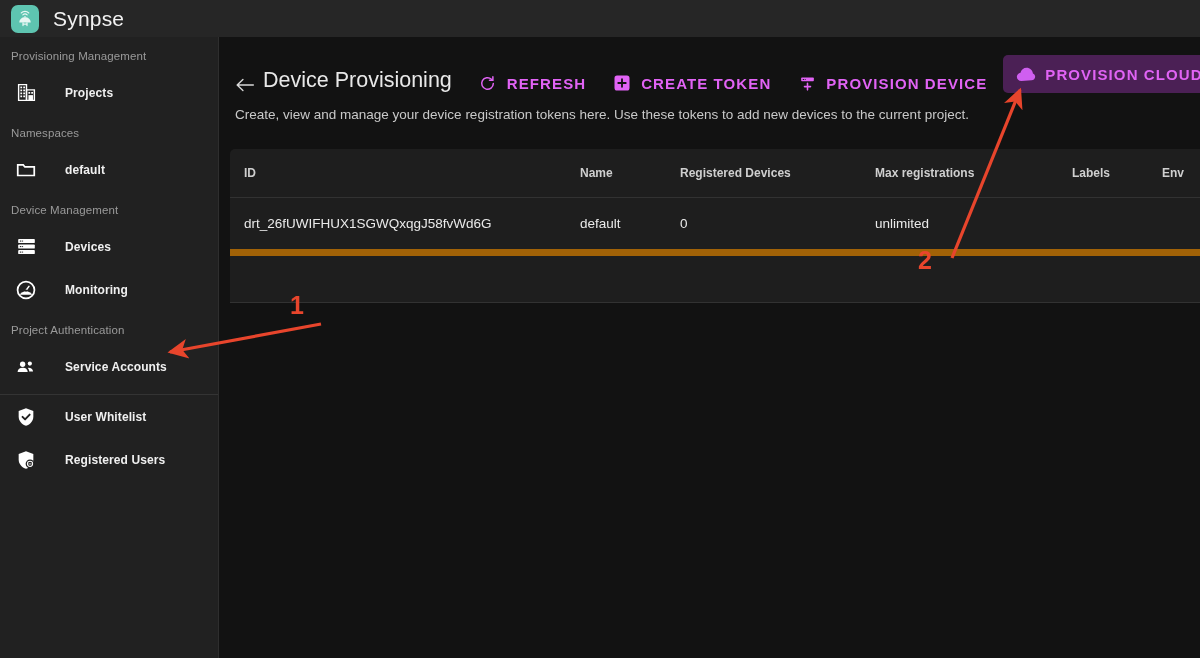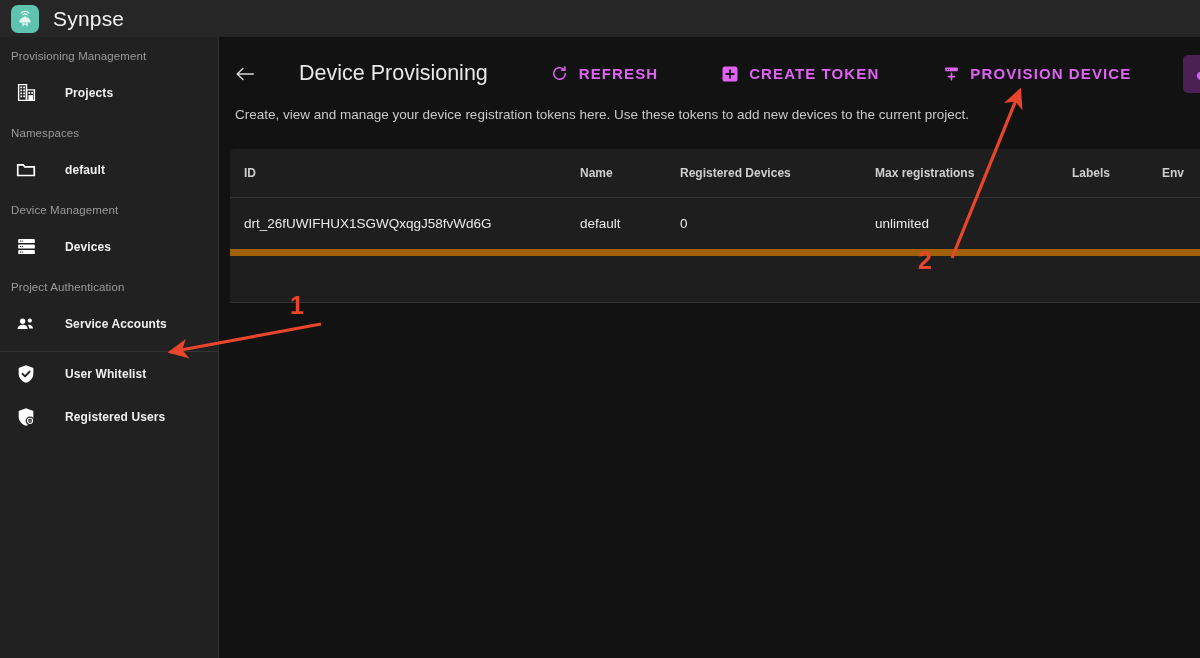--- a/index.html
+++ b/index.html
@@ -66,24 +66,23 @@
     letter-spacing: .1px;
   }
   .nav-div {
     height: 1px; background: #343434; margin: 6px 0 0 0;
   }
 
   
   .main { position: absolute; left: 219px; top: 37px; width: 981px; height: 621px; background: #121212; }
 
   .page-head {
-    display: flex; align-items: center;
+    display: flex; align-items: flex-end;
     padding: 17px 0 0 16px;
     height: 56px;
-    gap: 36px;
   }
   .back-arrow {
     color: #d8d8d8; font-size: 21px; line-height: 1;
     width: 22px; cursor: pointer;
     display: flex; align-items: center; justify-content: center;
   }
   .page-title {
     color: #e8e8e8; font-size: 21.5px; font-weight: 400;
     margin-left: 8px; white-space: nowrap;
   }
@@ -211,20 +210,31 @@
           <rect x="2.5" y="16" width="19" height="4.6" rx="1" fill="#fff"></rect>
           <rect x="4.4" y="5.2" width="1.7" height="1.2" fill="#212121"></rect>
           <rect x="7" y="5.2" width="1.1" height="1.2" fill="#212121"></rect>
           <rect x="4.4" y="11.5" width="1.7" height="1.2" fill="#212121"></rect>
           <rect x="7" y="11.5" width="1.1" height="1.2" fill="#212121"></rect>
           <rect x="4.4" y="17.8" width="1.7" height="1.2" fill="#212121"></rect>
           <rect x="7" y="17.8" width="1.1" height="1.2" fill="#212121"></rect>
         </svg>
       </span>
       <span class="nav-label">Devices</span>
+    </div>
+    <div class="nav-item">
+      <span class="nav-icon">
+        <svg width="22" height="22" viewBox="0 0 24 24">
+          <circle cx="12" cy="12" r="9.2" fill="none" stroke="#fff" stroke-width="1.9"></circle>
+          <path d="M5.1 17.2a8.2 8.2 0 0 1 13.8 0z" fill="#fff"></path>
+          <path d="M12 12.4 15.2 8" stroke="#fff" stroke-width="1.7" stroke-linecap="round" fill="none"></path>
+          <circle cx="12" cy="12.6" r="1.2" fill="#212121"></circle>
+        </svg>
+      </span>
+      <span class="nav-label">Monitoring</span>
     </div>
 
     <div class="sec-label">Project Authentication</div>
     <div class="nav-item">
       <span class="nav-icon">
         <svg width="22" height="22" viewBox="0 0 24 24" fill="#fff">
           <circle cx="8.3" cy="9" r="2.9"></circle>
           <circle cx="16.2" cy="8.2" r="2.3"></circle>
           <path d="M2.8 17.4c0-3 2.5-4.6 5.5-4.6s5.5 1.6 5.5 4.6z"></path>
           <path d="M14.6 12.9c2.9 0 5.1 1.4 5.1 4.1h-4.2c0-1.6-.5-3-1.6-4z"></path>

